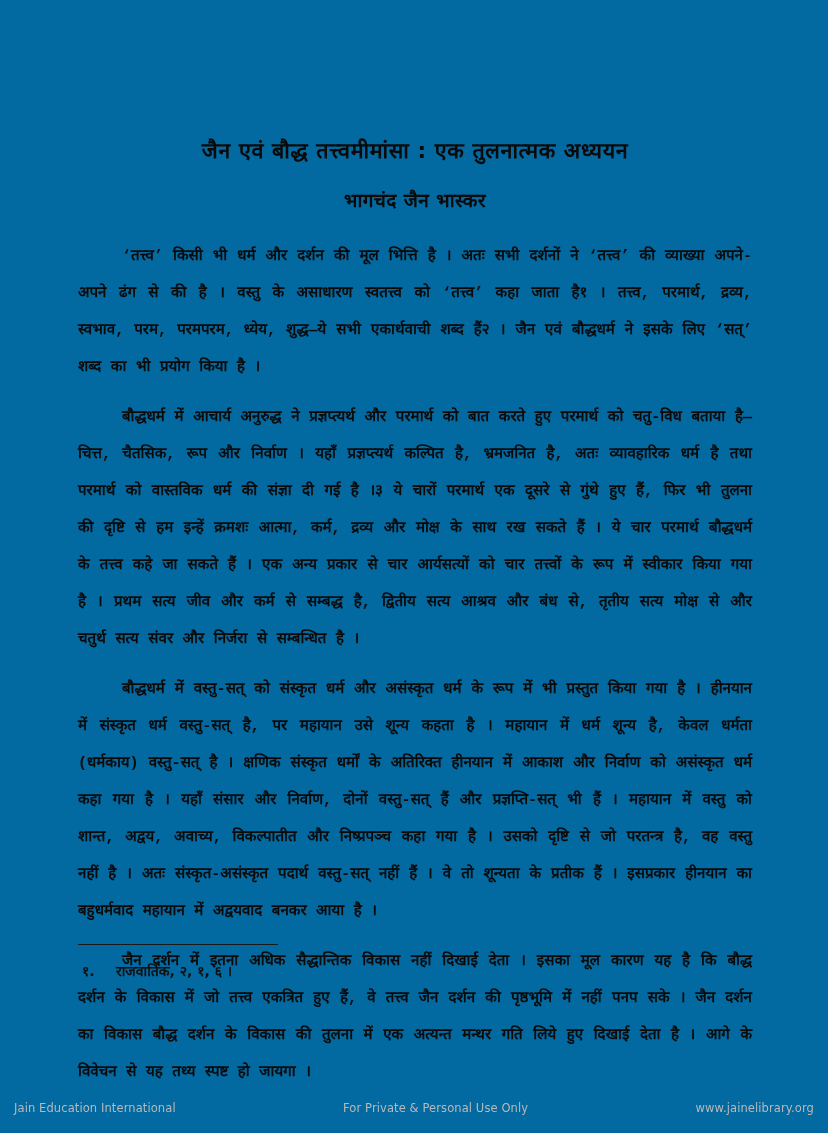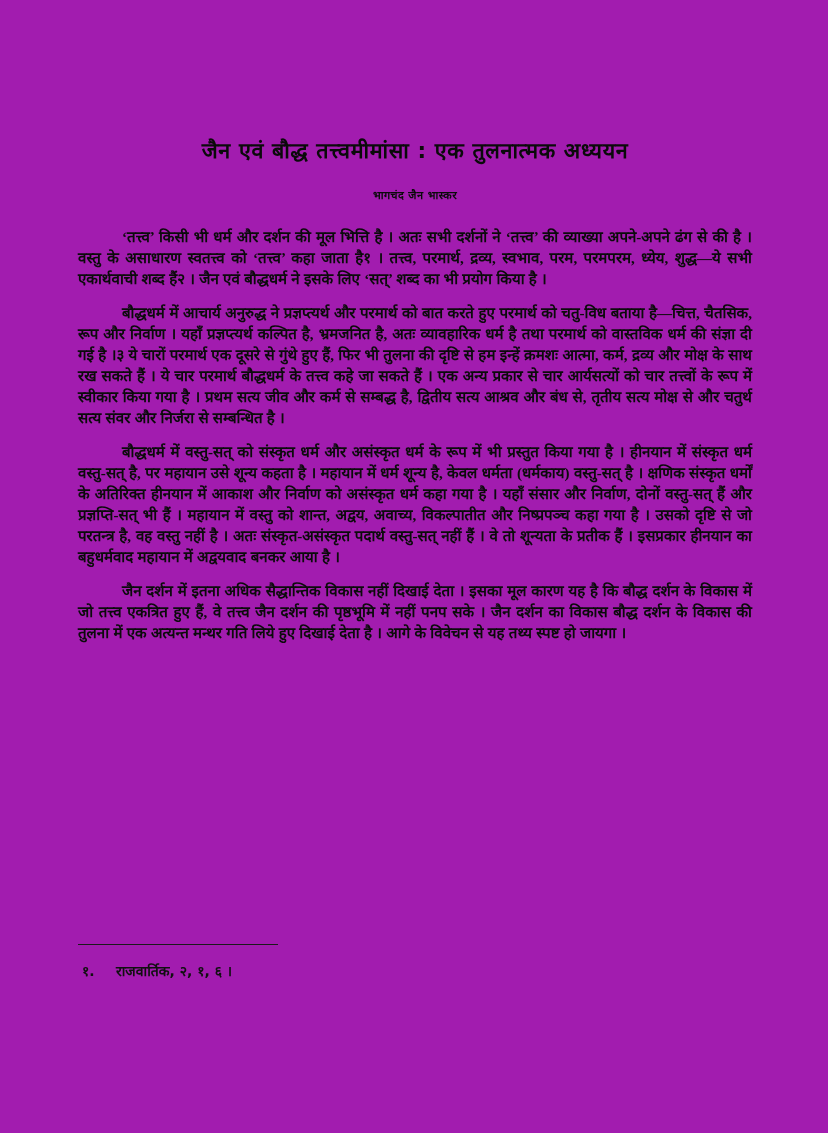--- a/index.html
+++ b/index.html
@@ -9,21 +9,21 @@
     background: #ffffff;
   }
   body {
     font-family: "Liberation Serif", "DejaVu Serif", serif;
     color: #000000;
   }
   .page {
     position: relative;
     width: 828px;
     height: 1133px;
-    background: #a21caf;
+    background: #0369a1;
     overflow: hidden;
     box-sizing: border-box;
   }
   .content {
     position: absolute;
     left: 78px;
     top: 0;
     width: 674px;
   }
   .doc-title {
@@ -35,34 +35,34 @@
     font-weight: 700;
     letter-spacing: 0.6px;
     line-height: 1.25;
     color: #0a0a0a;
   }
   .doc-author {
     margin: 0;
     padding-top: 22px;
     text-align: center;
     font-family: "DejaVu Sans", "Liberation Sans", sans-serif;
-    font-size: 11px;
+    font-size: 19px;
     font-weight: 700;
     letter-spacing: 0.4px;
     color: #0a0a0a;
   }
   .body-text {
     padding-top: 25px;
   }
   .para {
     margin: 0 0 13px 0;
-    font-family: Liberation Serif, serif;
+    font-family: Liberation Mono, monospace;
     font-size: 15.1px;
     font-weight: 600;
-    line-height: 21px;
+    line-height: 37px;
     text-align: justify;
     text-align-last: left;
     text-indent: 44px;
     word-spacing: 0.5px;
     color: #0b0b0b;
   }
   .para:last-child {
     margin-bottom: 0;
   }
   .footnotes {
@@ -147,14 +147,25 @@
 
   <div class="footnotes">
     <div class="fn-rule"></div>
     <ul class="fn-list">
       <li class="fn-item">
         <span class="fn-num">१.</span><span>राजवार्तिक, २, १, ६ ।</span>
       </li>
     </ul>
   </div>
 
+  <div class="footer">
+    <div class="footer-left">
+      <span>Jain Education International</span>
+    </div>
+    <div class="footer-center">
+      <span>For Private &amp; Personal Use Only</span>
+    </div>
+    <div class="footer-right">
+      <span>www.jainelibrary.org</span>
+    </div>
+  </div>
 
 </div>
 
 </body></html>

